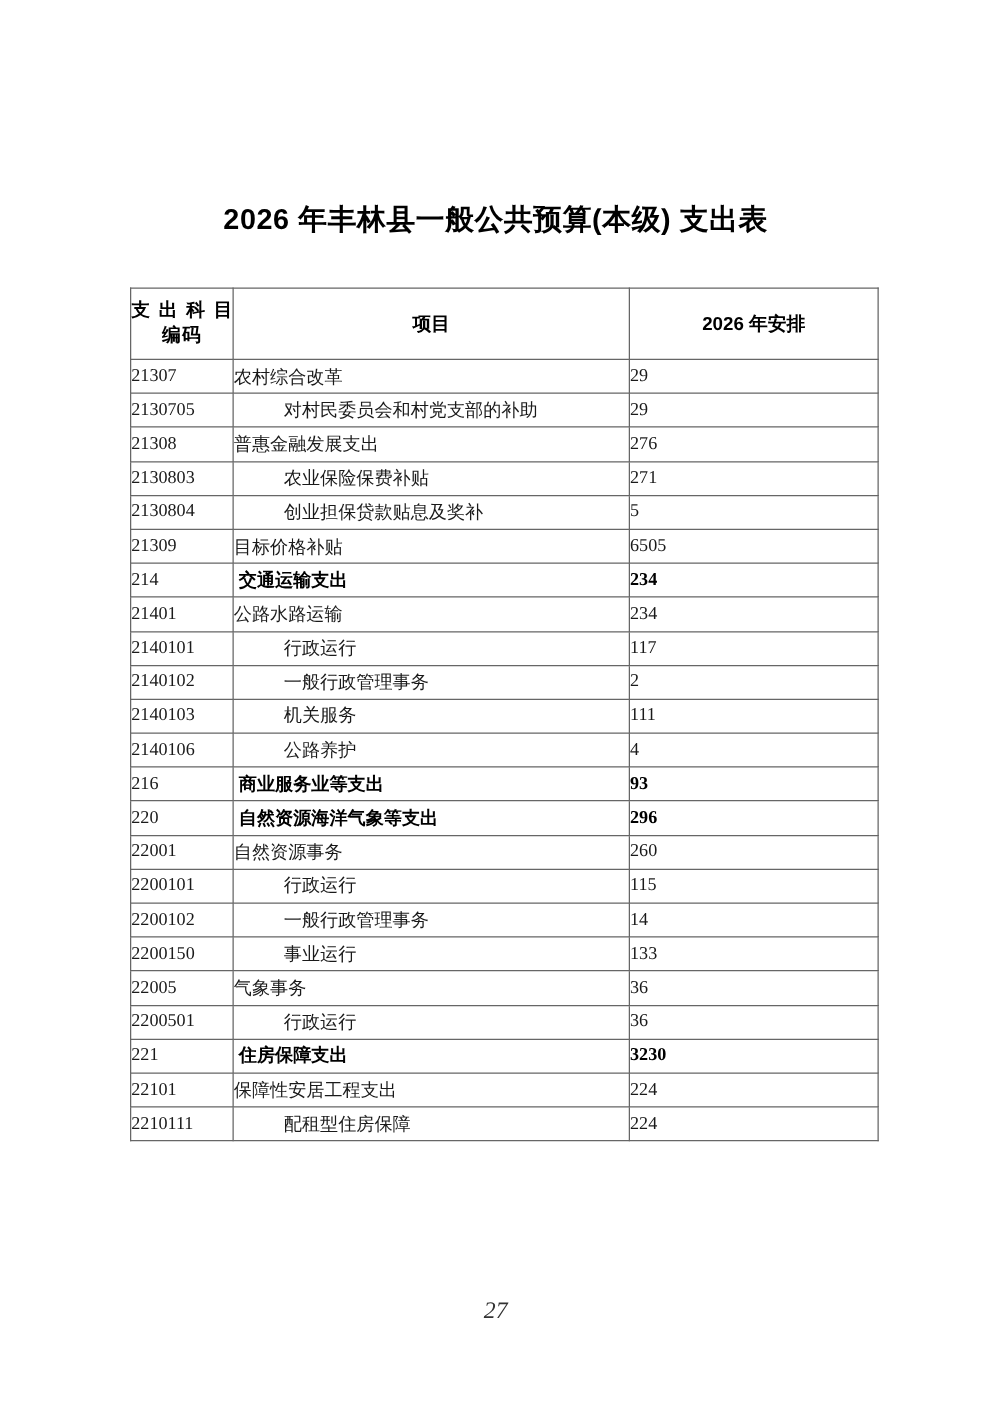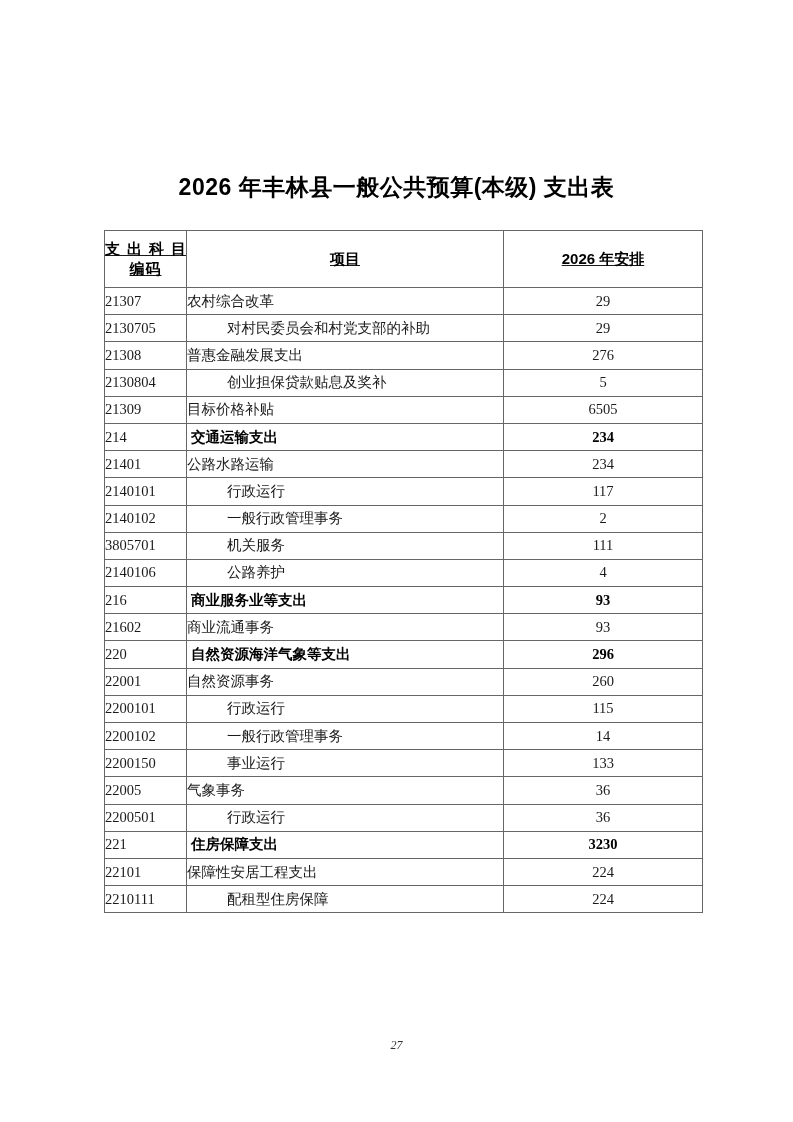--- a/index.html
+++ b/index.html
@@ -9,21 +9,21 @@
   }
   body {
     width: 793px;
     height: 1122px;
     position: relative;
     font-family: "Liberation Serif", "DejaVu Serif", serif;
     color: #1a1a1a;
   }
   .doc-title {
     position: absolute;
-    top: 172px;
+    top: 160px;
     left: 0;
     width: 100%;
     text-align: center;
     font-family: "Liberation Sans", "DejaVu Sans", sans-serif;
     font-weight: 700;
     font-size: 23px;
     letter-spacing: 0.5px;
     color: #000000;
   }
   table.budget-table {
@@ -39,61 +39,61 @@
   table.budget-table col.c-amount { width: 199px; }
   table.budget-table th,
   table.budget-table td {
     border: 1px solid #666666;
     padding: 0;
     font-size: 14.5px;
     vertical-align: middle;
     overflow: hidden;
     white-space: nowrap;
   }
-  tr.header-row { height: 57px; text-decoration: underline; }
+  tr.header-row { height: 57px; }
   tr.header-row th {
     font-family: "Liberation Sans", "DejaVu Sans", sans-serif;
     font-weight: 700;
     font-size: 15px;
     text-align: center;
     color: #000000;
   }
   th.code-header { text-align: left; padding: 2px 5px; line-height: 1.35; }
   th.code-header .spread { display: block; letter-spacing: 7px; }
   th.code-header .second { display: block; letter-spacing: 1px; }
   th.amount-header {
     font-family: "Liberation Serif", "DejaVu Serif", serif;
     font-weight: 400;
     font-size: 14.5px;
   }
   tr.data-row { height: 27.2px; }
   td.code-cell   { text-align: left; padding-left: 3px; }
   td.item-cell   { text-align: left; }
-  td.amount-cell { text-align: center; }
+  td.amount-cell { }
   td.item-cell.lv1 { padding-left: 4px;  }
   td.item-cell.lv2 { }
   td.item-cell.lv3 { padding-left: 40px; }
   tr.bold-row td.item-cell {
     font-family: "Liberation Sans", "DejaVu Sans", sans-serif;
     font-weight: 700;
     color: #000000;
     margin-top: 16px;
   }
   tr.bold-row td.amount-cell {
     font-weight: 700;
     color: #000000;
   }
   .page-number {
     position: absolute;
     top: 1038px;
     left: 0;
     width: 100%;
     text-align: center;
     font-style: italic;
-    font-size: 12px;
+    font-size: 19px;
     color: #333333;
   }
 </style>
 </head>
 <body>
 
 <div class="doc-title">2026 年丰林县一般公共预算(本级) 支出表</div>
 
 <table class="budget-table">
   <colgroup>
@@ -121,20 +121,25 @@
         <td class="code-cell">2130705</td>
         <td class="item-cell lv3">对村民委员会和村党支部的补助</td>
         <td class="amount-cell">29</td>
       </tr>
       <tr class="data-row">
         <td class="code-cell">21308</td>
         <td class="item-cell lv2">普惠金融发展支出</td>
         <td class="amount-cell">276</td>
       </tr>
       <tr class="data-row">
+        <td class="code-cell">2130803</td>
+        <td class="item-cell lv3">农业保险保费补贴</td>
+        <td class="amount-cell">271</td>
+      </tr>
+      <tr class="data-row">
         <td class="code-cell">2130804</td>
         <td class="item-cell lv3">创业担保贷款贴息及奖补</td>
         <td class="amount-cell">5</td>
       </tr>
       <tr class="data-row">
         <td class="code-cell">21309</td>
         <td class="item-cell lv2">目标价格补贴</td>
         <td class="amount-cell">6505</td>
       </tr>
       <tr class="data-row bold-row">
@@ -151,39 +156,34 @@
         <td class="code-cell">2140101</td>
         <td class="item-cell lv3">行政运行</td>
         <td class="amount-cell">117</td>
       </tr>
       <tr class="data-row">
         <td class="code-cell">2140102</td>
         <td class="item-cell lv3">一般行政管理事务</td>
         <td class="amount-cell">2</td>
       </tr>
       <tr class="data-row">
-        <td class="code-cell">3805701</td>
+        <td class="code-cell">2140103</td>
         <td class="item-cell lv3">机关服务</td>
         <td class="amount-cell">111</td>
       </tr>
       <tr class="data-row">
         <td class="code-cell">2140106</td>
         <td class="item-cell lv3">公路养护</td>
         <td class="amount-cell">4</td>
       </tr>
       <tr class="data-row bold-row">
         <td class="code-cell">216</td>
         <td class="item-cell lv1">商业服务业等支出</td>
         <td class="amount-cell">93</td>
       </tr>
-      <tr class="data-row">
-        <td class="code-cell">21602</td>
-        <td class="item-cell lv2">商业流通事务</td>
-        <td class="amount-cell">93</td>
-      </tr>
       <tr class="data-row bold-row">
         <td class="code-cell">220</td>
         <td class="item-cell lv1">自然资源海洋气象等支出</td>
         <td class="amount-cell">296</td>
       </tr>
       <tr class="data-row">
         <td class="code-cell">22001</td>
         <td class="item-cell lv2">自然资源事务</td>
         <td class="amount-cell">260</td>
       </tr>

